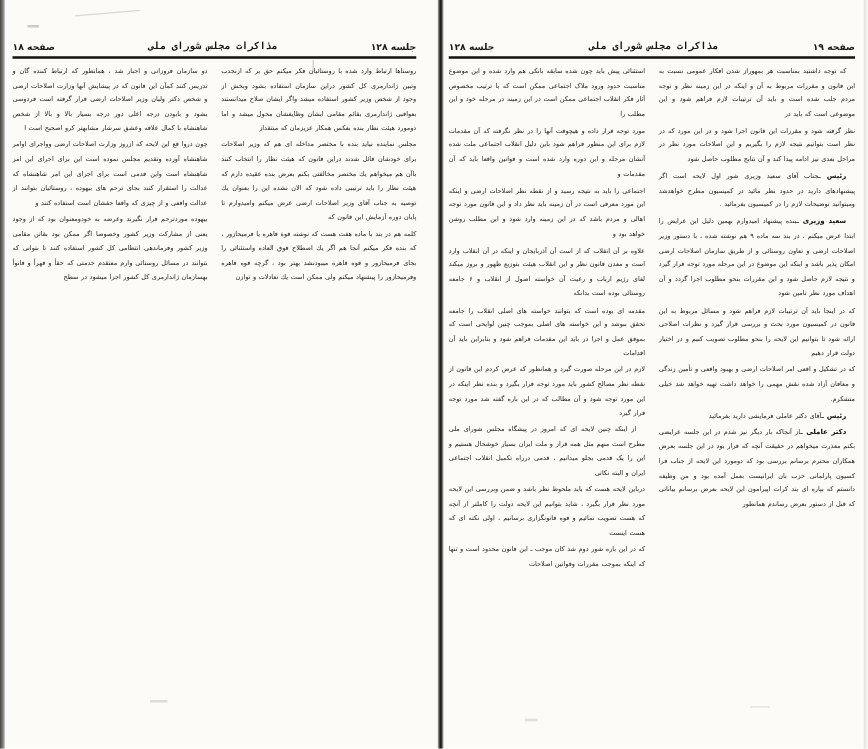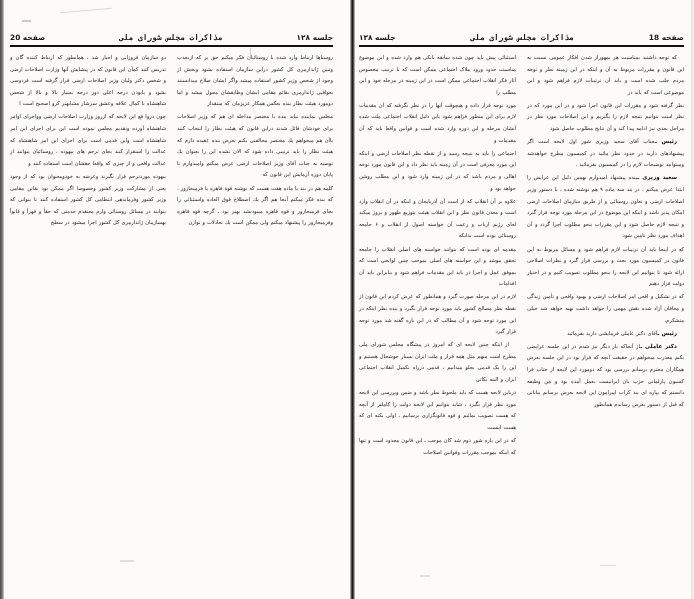--- a/index.html
+++ b/index.html
@@ -66,21 +66,21 @@
   <div class="artifact a1"></div>
   <div class="artifact a2"></div>
   <div class="artifact a3"></div>
   <div class="artifact a4"></div>
   <div class="artifact a5"></div>
   <div class="artifact a6"></div>
 
   <div class="page left">
 
     <div class="runhead">
-      <div class="rh-item">صفحه 18</div>
+      <div class="rh-item">صفحه ۱۹</div>
       <div class="rh-center">مذاکرات مجلس شورای ملی</div>
       <div class="rh-item">جلسه ۱۲۸</div>
     </div>
     <div class="rule"></div>
 
     <div class="cols">
 
       <div class="col">
         <p class="para indent">که توجه داشتید بمناسبت هر بمهوراز شدن افکار عمومی نسبت به این قانون و مقررات مربوط به آن و اینکه در این زمینه نظر و توجه مردم جلب شده است و باید آن ترتیبات لازم فراهم شود و این موضوعی است که باید در</p>
         <p class="para">نظر گرفته شود و مقررات این قانون اجرا شود و در این مورد که در نظر است بتوانیم نتیجه لازم را بگیریم و این اصلاحات مورد نظر در مراحل بعدی نیز ادامه پیدا کند و آن نتایج مطلوب حاصل شود</p>
@@ -109,21 +109,21 @@
       </div>
 
     </div>
   </div>
 
   <div class="page right">
 
     <div class="runhead">
       <div class="rh-item">جلسه ۱۲۸</div>
       <div class="rh-center">مذاکرات مجلس شورای ملی</div>
-      <div class="rh-item">صفحه 20</div>
+      <div class="rh-item">صفحه ۱۸</div>
     </div>
     <div class="rule"></div>
 
     <div class="cols">
 
       <div class="col">
         <p class="para">روستاها ارتباط وارد شده با روستائیان فکر میکنم حق بر که ازنجدب وتبین ژاندارمری کل کشور دراین سازمان استفاده بشود وبخش از وجود از شخص وزیر کشور استفاده میشد واگر ایشان صلاح میدانستند بعواقبی ژاندارمری بقائم مقامی ایشان وظایفشان محول میشد و اما دومورد هیئت نظار بنده بعکس همکار عزیزمان که منتقداز</p>
         <p class="para">مجلس نماینده نیاید بنده با مختصر مداخله ای هم که وزیر اصلاحات برای خودشان قائل شدند دراین قانون که هیئت نظار را انتخاب کنند باآن هم میخواهم یك مختصر مخالفتی بکنم بعرض بنده عقیده دارم که هیئت نظار را باید ترتیبی داده شود که الان نشده این را بعنوان یك توصیه به جناب آقای وزیر اصلاحات ارضی عرض میکنم وامیدوارم تا پایان دوره آزمایش این قانون که</p>
         <p class="para">کلمه هم در بند با ماده هفت هست که نوشته قوة قاهره یا فرمیحازور ، که بنده فکر میکنم آنجا هم اگر یك اصطلاح فوق العاده واستثنائی را بجای فرمیحازور و قوه قاهره میبودنشد بهتر بود ، گرچه قوه قاهره وفرمیحازور را پیشنهاد میکنم ولی ممکن است یك تعادلات و توازن</p>
       </div>

